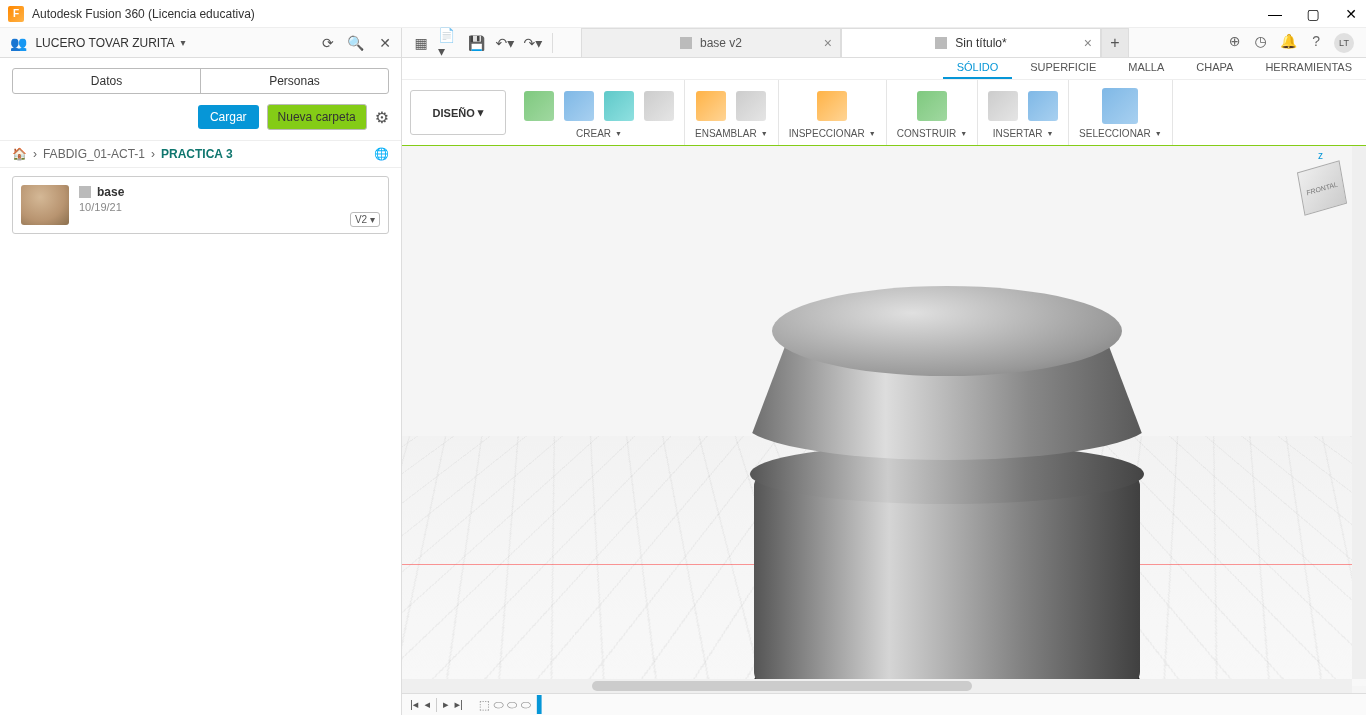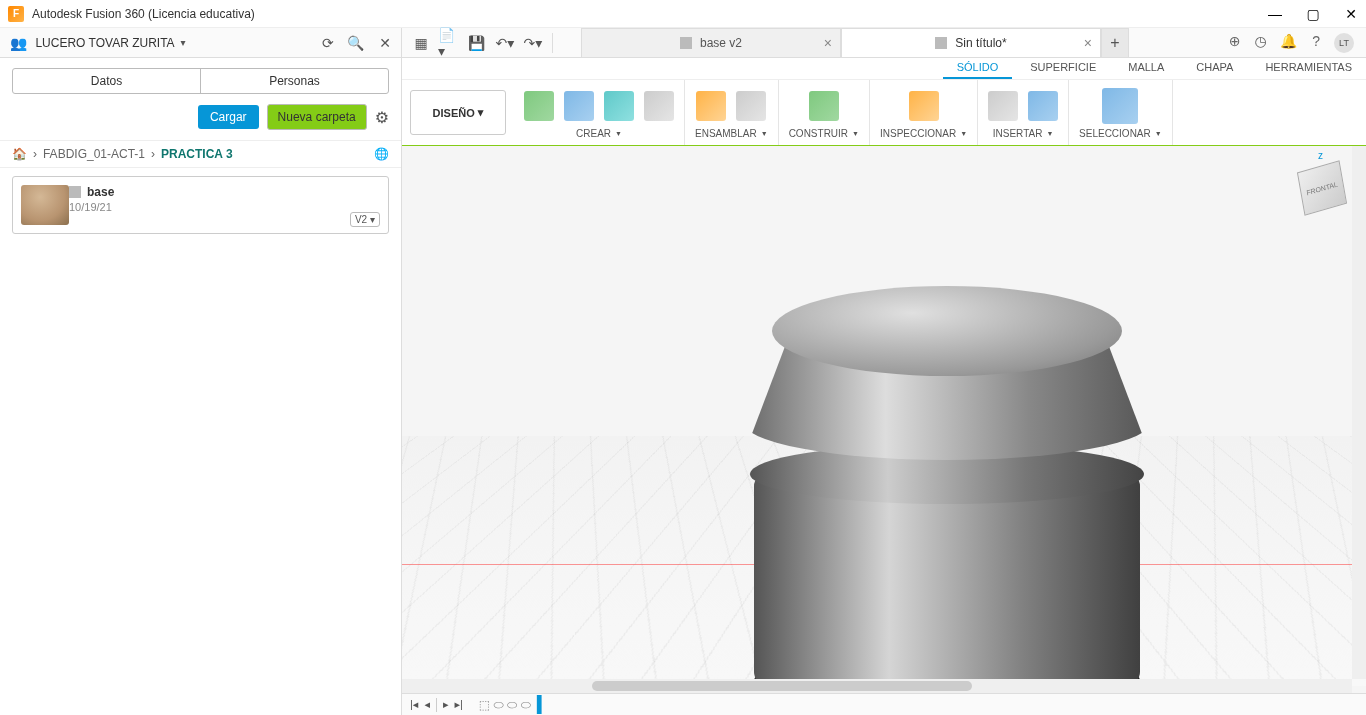--- a/index.html
+++ b/index.html
@@ -55,21 +55,21 @@
 .seg-tab { flex:1; text-align:center; font-size:12px; padding:5px 0; color:#333; cursor:pointer;}
 .seg-tab:first-child { border-right:1px solid #bbb;}
 .panel-actions { display:flex; align-items:center; gap:8px; padding:10px 12px;}
 .panel-actions .spacer{flex:1;}
 .btn-primary { background:#0696d7;color:#fff;border:none;padding:5px 12px;border-radius:3px;font-size:12px;cursor:pointer;}
 .btn-secondary { background:#84cc16;border:1px solid #bbb;padding:5px 10px;border-radius:3px;font-size:12px;cursor:pointer;color:#333;}
 .gear{color:#555;font-size:16px;cursor:pointer;}
 .breadcrumb { display:flex;align-items:center;gap:6px;padding:6px 12px;font-size:12px;color:#666;border-top:1px solid #eee;border-bottom:1px solid #eee;}
 .breadcrumb .globe{margin-left:auto;color:#888;}
 .breadcrumb .act{font-weight:bold;color:#0f766e;}
-.file-card { margin:8px 12px; border:1px solid #ccc; border-radius:3px; padding:8px; display:flex; align-items:flex-start;position:relative;}
+.file-card { margin:8px 12px; border:1px solid #ccc; border-radius:3px; padding:8px; display:flex; gap:10px; align-items:flex-start;position:relative;}
 .file-card .thumb{width:48px;height:40px;border-radius:3px;background:radial-gradient(ellipse at 40% 30%, #d4b896, #b89470 60%, #8b6f4e);}
 .file-card .info{display:flex;flex-direction:column;gap:2px;}
 .file-card .name{font-size:12px;font-weight:bold;color:#333;display:flex;align-items:center;gap:6px;}
 .file-card .date{font-size:11px;color:#888;}
 .file-card .cube-ico{width:12px;height:12px;background:#bbb;}
 .file-card .ver{position:absolute;right:8px;bottom:6px;font-size:10px;border:1px solid #bbb;padding:1px 4px;border-radius:3px;color:#555;cursor:pointer;}
 
 
 .canvas { flex:1; position:relative; background:#f5f5f5; overflow:hidden;}
 .grid-floor { position:absolute; left:0;right:0;top:290px;bottom:0;
@@ -218,33 +218,33 @@
             <div class="ic orange"></div>
             <div class="ic gray"></div>
           </div>
           <div class="label">
               <span>ENSAMBLAR</span>
               <span class="dd">▼</span>
             </div>
         </div>
         <div class="r-group">
           <div class="icons">
+              <div class="ic orange"></div>
+            </div>
+          <div class="label">
+              <span>INSPECCIONAR</span>
+              <span class="dd">▼</span>
+            </div>
+        </div>
+        <div class="r-group">
+          <div class="icons">
               <div class="ic"></div>
             </div>
           <div class="label">
               <span>CONSTRUIR</span>
-              <span class="dd">▼</span>
-            </div>
-        </div>
-        <div class="r-group">
-          <div class="icons">
-              <div class="ic orange"></div>
-            </div>
-          <div class="label">
-              <span>INSPECCIONAR</span>
               <span class="dd">▼</span>
             </div>
         </div>
         <div class="r-group">
           <div class="icons">
             <div class="ic gray"></div>
             <div class="ic blue"></div>
           </div>
           <div class="label">
               <span>INSERTAR</span>

